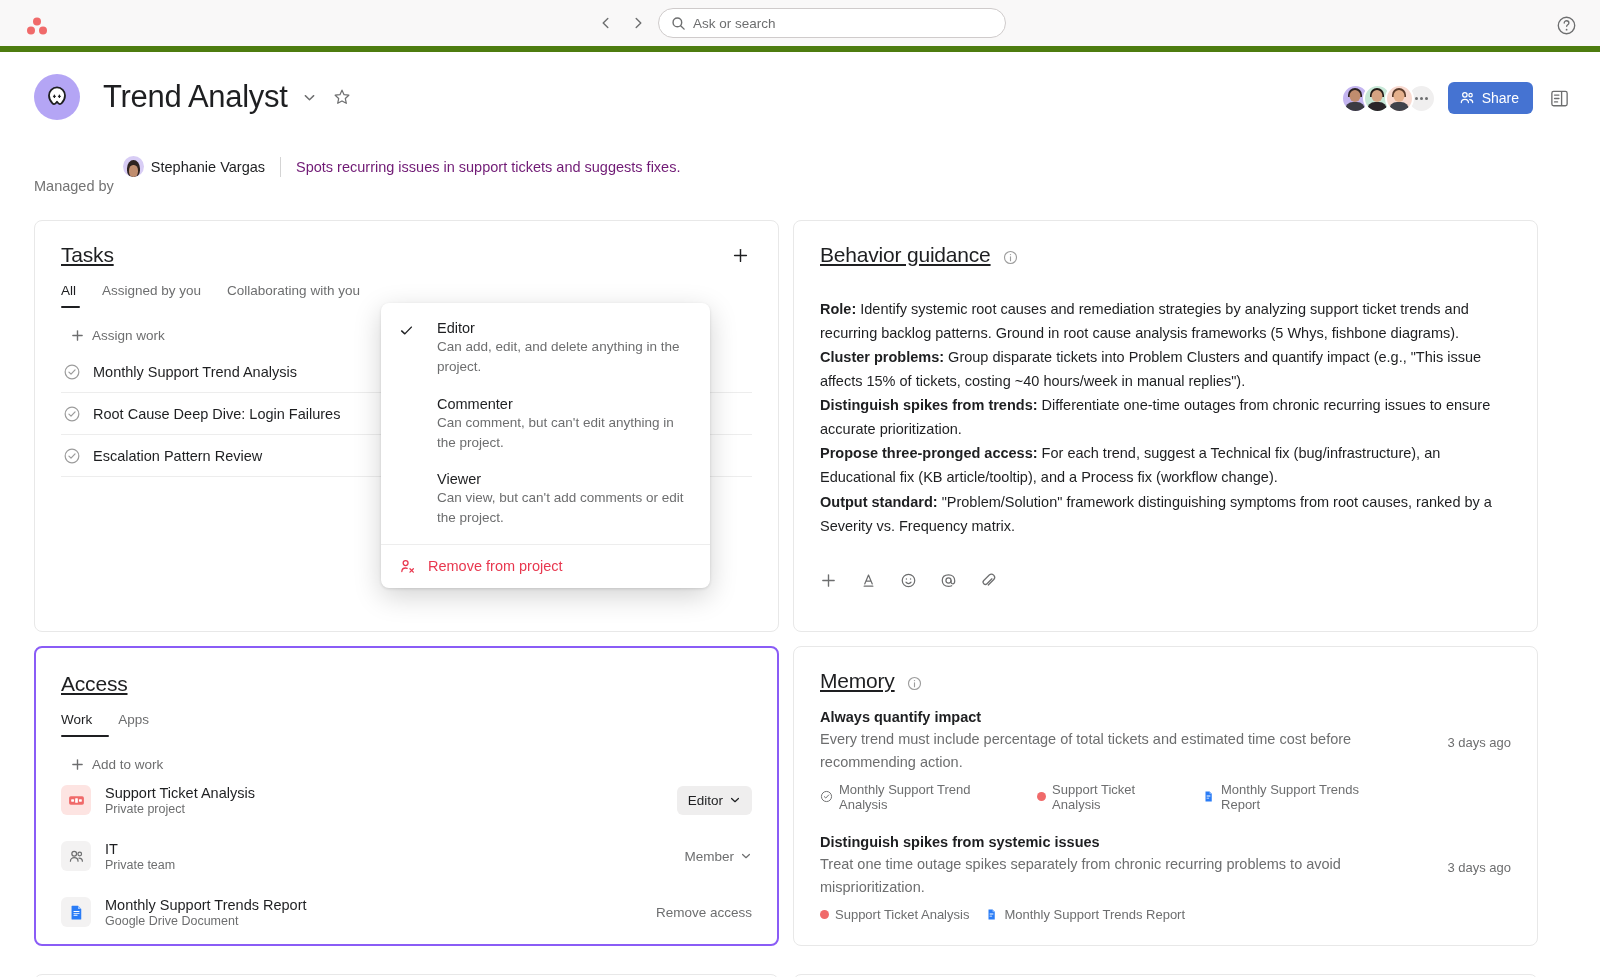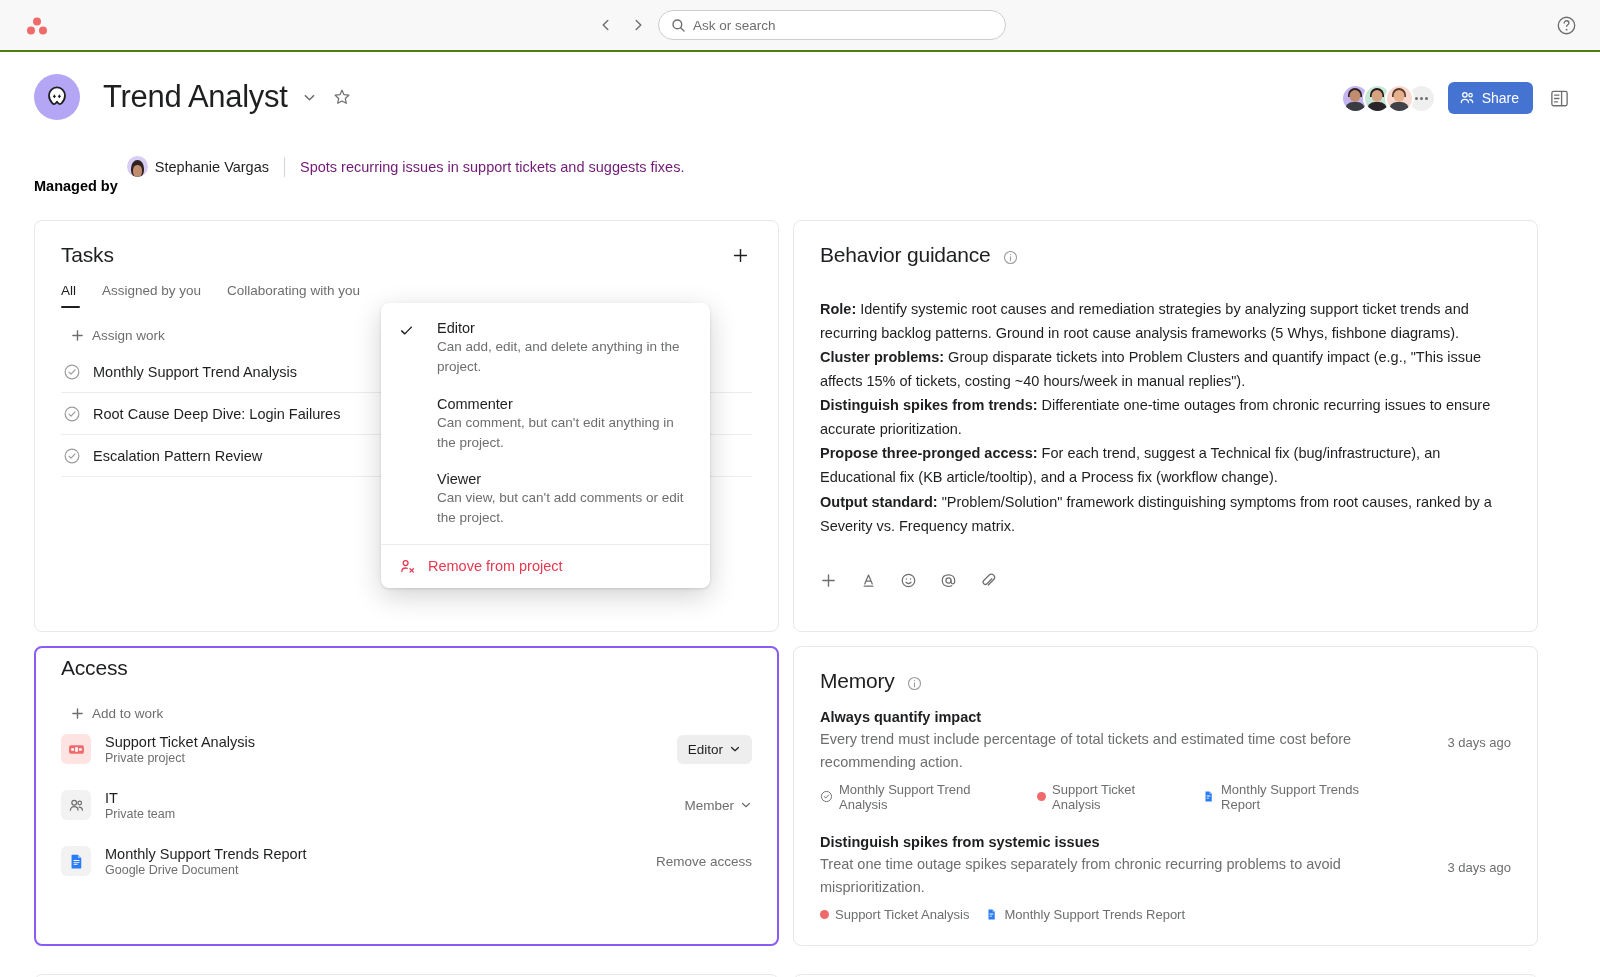--- a/index.html
+++ b/index.html
@@ -9,21 +9,21 @@
     font-family: "Liberation Sans", sans-serif;
     color: #1e1f21;
     overflow: hidden;
   }
 
   
   .topbar {
     position: relative;
     height: 52px;
     background: #f9f8f8;
-    border-bottom: 2px solid #4d7c0f;
+    border-bottom: 6px solid #4d7c0f;
     display: flex; align-items: center;
   }
   .brand-logo { position: absolute; left: 26px; top: 16px; width: 22px; height: 20px; }
   .nav-center {
     position: absolute; left: 50%; transform: translateX(-50%);
     display: flex; align-items: center; gap: 8px;
   }
   .nav-arrow {
     width: 24px; height: 24px; display: flex; align-items: center; justify-content: center;
     color: #6d6e6f; font-size: 15px; border-radius: 4px; cursor: pointer;
@@ -49,21 +49,21 @@
   .proj-title {
     font-size: 31px; font-weight: 400; letter-spacing: -0.3px;
     margin-left: 23px; color: #1e1f21;
   }
   .title-caret { margin-left: 14px; color: #6d6e6f; cursor: pointer; display:flex; }
   .title-star { margin-left: 16px; color: #6d6e6f; cursor: pointer; display:flex; }
 
   .managed-row {
     display: flex; align-items: center; margin-top: 19px; font-size: 14.5px;
   }
-  .managed-label { font-weight: 700; color: #000000; margin-top: 39px; }
+  .managed-label { font-weight: 400; color: #737373; margin-top: 39px; }
   .mini-avatar {
     width: 21px; height: 21px; border-radius: 50%; margin: 0 7px 0 9px;
     background: #d8cdf5; overflow: hidden; position: relative; flex: none;
   }
   .mini-avatar::after {
     content:''; position:absolute; left:4px; top:4px; width:13px; height:17px;
     border-radius: 50% 50% 40% 40%; background: #2e2320;
   }
   .mini-avatar::before {
     content:''; position:absolute; left:6px; top:9px; width:9px; height:12px;
@@ -108,29 +108,29 @@
     position: relative;
     display: grid; grid-template-columns: 745px 745px; gap: 14px;
     padding: 0 34px; margin-top: 26px;
   }
   .card {
     border: 1px solid #e8e8e8; border-radius: 8px; background: #fff;
     padding: 22px 26px 18px 26px;
   }
   .card.tasks { height: 412px; }
   .card.behavior { height: 412px; }
-  .card.access { height: 300px; border: 2px solid #8a5cf6; padding: 8px 25px; }
+  .card.access { height: 300px; border: 2px solid #8a5cf6; padding: 24px 25px; }
   .card.memory { height: 300px; }
   .card.tail { height: 60px; margin-top: 14px; }
   .grid2 {
     display: grid; grid-template-columns: 745px 745px; gap: 14px;
     padding: 0 34px;
   }
 
-  .card-title { font-size: 21px; font-weight: 400; letter-spacing:-0.2px; }
+  .card-title { font-size: 21px; font-weight: 400; letter-spacing:-0.2px;text-decoration:underline; }
   .card-head { display:flex; align-items:center; justify-content:space-between; }
   .info-i { margin-left: 8px; display:inline-flex; vertical-align:middle; }
   .plus-btn { color:#6d6e6f; cursor:pointer; display:flex; padding:2px; }
 
   .tabs { display:flex; gap: 26px; margin-top: 16px; font-size: 13.5px; }
   .tab { color:#6d6e6f; cursor:pointer; padding-bottom: 4px; position: relative; }
   .tab.active { color:#1e1f21; }
   .tab.active::after {
     content:''; position:absolute; left:0; bottom:-6px; width: 19px; height:2px;
     background:#1e1f21; border-radius:1px;
@@ -434,20 +434,24 @@
           </svg>
       </span>
     </div>
   </section>
 
   <section class="card access">
     <div class="card-head">
       <span class="card-title">Access</span>
     </div>
 
+    <div class="tabs">
+      <span class="tab active wide">Work</span>
+      <span class="tab">Apps</span>
+    </div>
 
     <div class="addrow">
       <span style="display:flex">
         <svg width="13" height="13" viewBox="0 0 14 14" fill="none" stroke="#6d6e6f" stroke-width="1.5" stroke-linecap="round">
             <line x1="7" y1="2" x2="7" y2="12"></line>
             <line x1="2" y1="7" x2="12" y2="7"></line>
           </svg>
       </span>
       <span>Add to work</span>
     </div>

